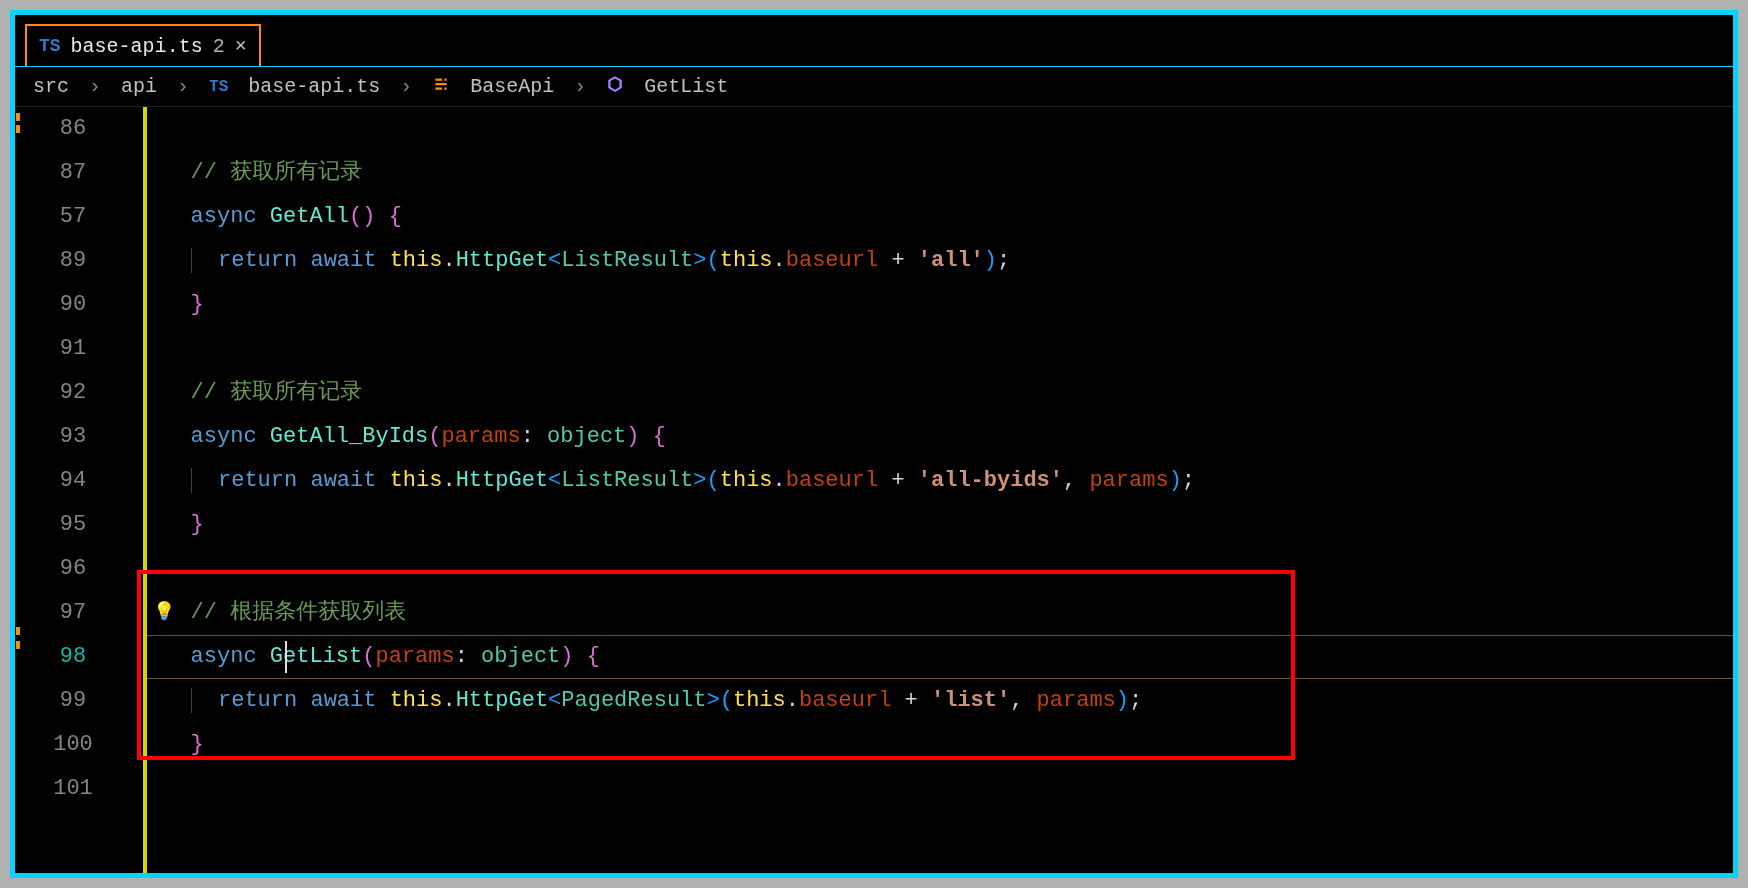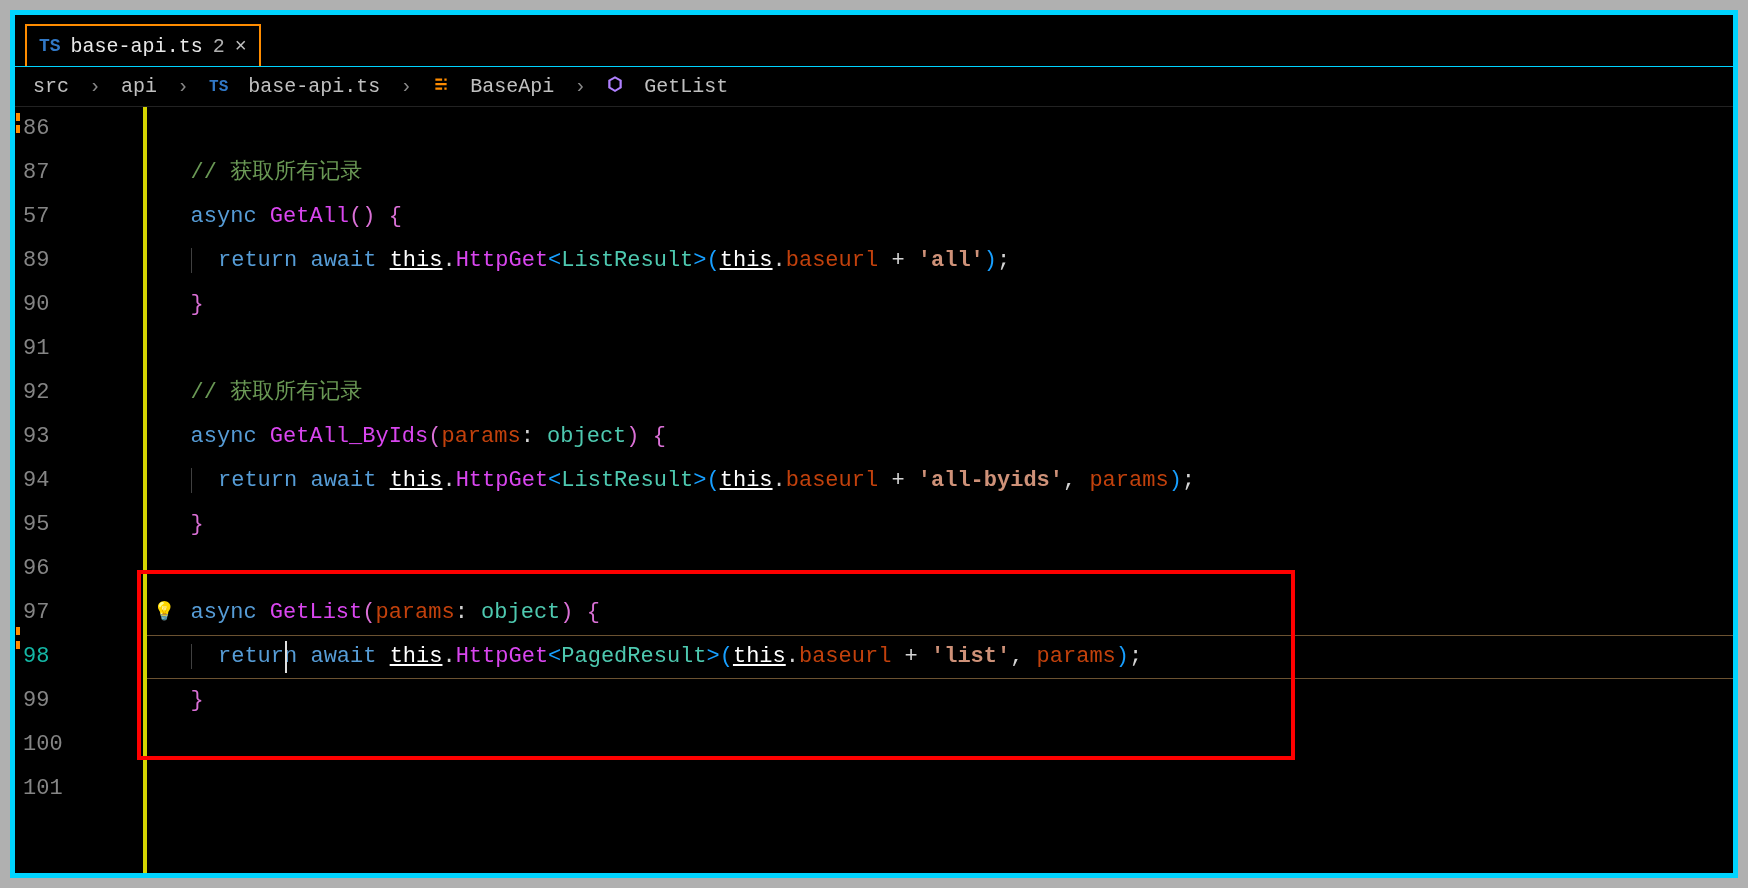--- a/index.html
+++ b/index.html
@@ -87,21 +87,21 @@
     position: absolute;
     left: 1px;
     width: 4px;
     height: 8px;
     background: #ff8c00;
   }
   .gutter {
     width: 120px;
     background: #000;
     color: #858585;
-    text-align: left;
+    text-align: center;
     padding-right: 20px;
   }
   .ln {
     height: 44px;
     line-height: 44px;
     font-size: 22px;
   }
   .ln.orange { color: #14b8a6; }
   .vbar {
     width: 4px;
@@ -114,29 +114,29 @@
     font-size: 22px;
   }
   .line {
     height: 44px;
     line-height: 44px;
     white-space: pre;
     padding-left: 4px;
   }
   
   .kw { color: #569cd6; }
-  .fn { color: #d946ef; }
+  .fn { color: #5eead4; }
   .ty { color: #4ec9b0; }
   .cm { color: #6a9955; }
   .st { color: #ce9178; font-weight: bold; }
   .id { color: #c2410c; }
   .pn { color: #d4d4d4; }
   .br2 { color: #da70d6; }
   .br3 { color: #179fff; }
-  .this { color: #ffffff; text-decoration: underline; }
+  .this { color: #fde047; }
 
   .red-box {
     position: absolute;
     border: 4px solid #ff0000;
     pointer-events: none;
   }
   .current-line-border {
     position: absolute;
     left: 0; right: 0;
     border-top: 1px solid #6b5231;
@@ -230,20 +230,21 @@
       <div class="line">   <span class="cm">// 获取所有记录</span></div>
       <div class="line">   <span class="kw">async</span> <span class="fn">GetAll</span><span class="br2">()</span> <span class="br2">{</span></div>
       <div class="line">   <span style="border-left:1px solid #404040;">  </span><span class="kw">return</span> <span class="kw">await</span> <span class="this">this</span><span class="pn">.</span><span class="fn">HttpGet</span><span class="br3">&lt;</span><span class="ty">ListResult</span><span class="br3">&gt;(</span><span class="this">this</span><span class="pn">.</span><span class="id">baseurl</span> <span class="pn">+</span> <span class="st">'all'</span><span class="br3">)</span><span class="pn">;</span></div>
       <div class="line">   <span class="br2">}</span></div>
       <div class="line"> </div>
       <div class="line">   <span class="cm">// 获取所有记录</span></div>
       <div class="line">   <span class="kw">async</span> <span class="fn">GetAll_ByIds</span><span class="br2">(</span><span class="id">params</span><span class="pn">:</span> <span class="ty">object</span><span class="br2">)</span> <span class="br2">{</span></div>
       <div class="line">   <span style="border-left:1px solid #404040;">  </span><span class="kw">return</span> <span class="kw">await</span> <span class="this">this</span><span class="pn">.</span><span class="fn">HttpGet</span><span class="br3">&lt;</span><span class="ty">ListResult</span><span class="br3">&gt;(</span><span class="this">this</span><span class="pn">.</span><span class="id">baseurl</span> <span class="pn">+</span> <span class="st">'all-byids'</span><span class="pn">,</span> <span class="id">params</span><span class="br3">)</span><span class="pn">;</span></div>
       <div class="line">   <span class="br2">}</span></div>
       <div class="line"> </div>
+      <div class="line">   <span class="cm">// 根据条件获取列表</span></div>
       <div class="line">   <span class="kw">async</span> <span class="fn">GetList</span><span class="br2">(</span><span class="id">params</span><span class="pn">:</span> <span class="ty">object</span><span class="br2">)</span> <span class="br2">{</span></div>
       <div class="line">   <span style="border-left:1px solid #404040;">  </span><span class="kw">return</span> <span class="kw">await</span> <span class="this">this</span><span class="pn">.</span><span class="fn">HttpGet</span><span class="br3">&lt;</span><span class="ty">PagedResult</span><span class="br3">&gt;(</span><span class="this">this</span><span class="pn">.</span><span class="id">baseurl</span> <span class="pn">+</span> <span class="st">'list'</span><span class="pn">,</span> <span class="id">params</span><span class="br3">)</span><span class="pn">;</span></div>
       <div class="line">   <span class="br2">}</span></div>
       <div class="line"> </div>
 
       <div class="red-box" style="top:463px; left:-10px; width:1158px; height:190px;"></div>
     </div>
   </div>
 </div>
 

